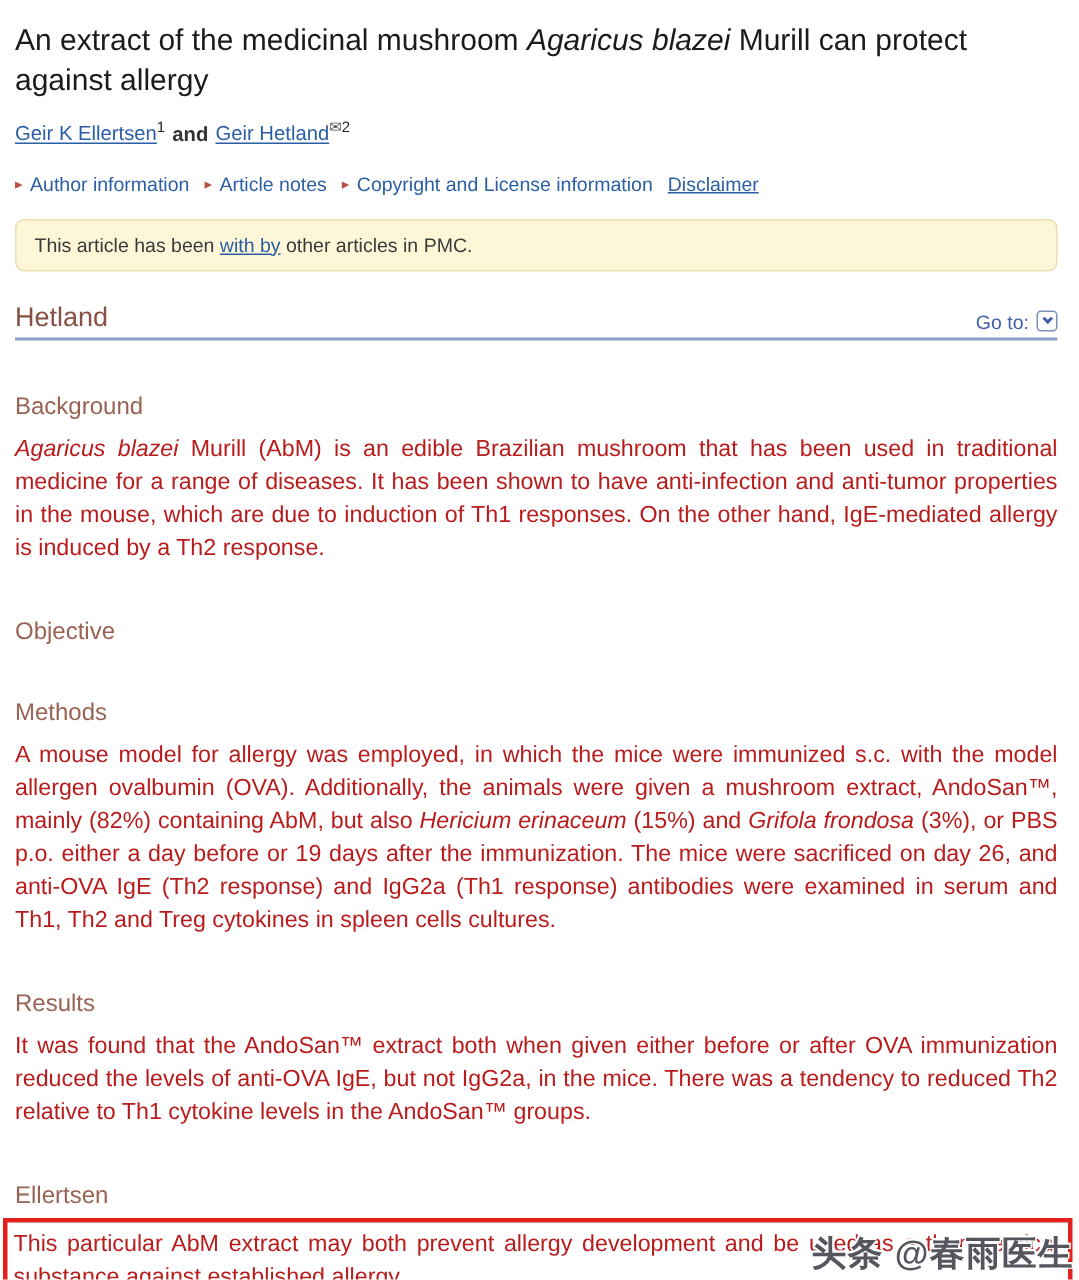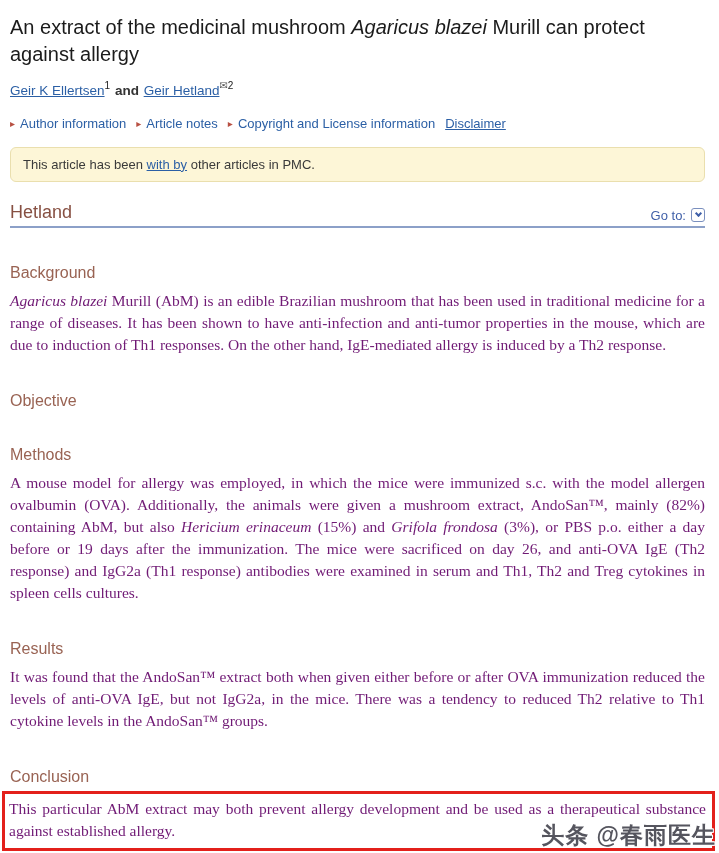--- a/index.html
+++ b/index.html
@@ -52,22 +52,22 @@
     width:14px;height:14px;border:1px solid #7a8fbe;border-radius:3px;
     display:inline-flex;align-items:center;justify-content:center;background:#fff;
   }
   .chev{
     width:5px;height:5px;border-right:2px solid #3f5fa8;border-bottom:2px solid #3f5fa8;
     transform:rotate(45deg);margin-top:-3px;
   }
 
   h3.sec{font-size:16px;font-weight:400;color:var(--section-brown);margin:36px 0 0 0;}
   p.body{
-    font-family:Liberation Serif, serif;
-    font-size:15.5px;line-height:22px;color:#701a75;text-align:justify;
+    font-family:Liberation Sans, sans-serif;
+    font-size:15.5px;line-height:22px;color:#b91c1c;text-align:justify;
     margin:8px 0 0 0;
   }
   .highlight-box{
     border:3px solid var(--accent-red-box);
     margin:5px -10px 0 -8px;
     padding:0 6px 6px 4px;
   }
   .highlight-box p.body{margin:4px 0 0 0;}
 
   .watermark{
@@ -101,21 +101,21 @@
   </div>
 
   <div>
       <h3 class="sec">Background</h3>
       <p class="body"><i>Agaricus blazei</i><span> Murill (AbM) is an edible Brazilian mushroom that has been used in traditional medicine for a range of diseases. It has been shown to have anti-infection and anti-tumor properties in the mouse, which are due to induction of Th1 responses. On the other hand, IgE-mediated allergy is induced by a Th2 response.</span></p>
       <h3 class="sec">Objective</h3>
       <h3 class="sec">Methods</h3>
       <p class="body"><span>A mouse model for allergy was employed, in which the mice were immunized s.c. with the model allergen ovalbumin (OVA). Additionally, the animals were given a mushroom extract, AndoSan™, mainly (82%) containing AbM, but also </span><i>Hericium erinaceum</i><span> (15%) and </span><i>Grifola frondosa</i><span> (3%), or PBS p.o. either a day before or 19 days after the immunization. The mice were sacrificed on day 26, and anti-OVA IgE (Th2 response) and IgG2a (Th1 response) antibodies were examined in serum and Th1, Th2 and Treg cytokines in spleen cells cultures.</span></p>
       <h3 class="sec">Results</h3>
       <p class="body"><span>It was found that the AndoSan™ extract both when given either before or after OVA immunization reduced the levels of anti-OVA IgE, but not IgG2a, in the mice. There was a tendency to reduced Th2 relative to Th1 cytokine levels in the AndoSan™ groups.</span></p>
-      <h3 class="sec">Conclusion</h3>
+      <h3 class="sec">Ellertsen</h3>
       <div class="highlight-box">
         <p class="body"><span>This particular AbM extract may both prevent allergy development and be used as a therapeutical substance against established allergy.</span></p>
       </div>
     </div>
 
 </div>
 
 <div class="watermark">头条 @春雨医生</div>
 
 </body></html>

